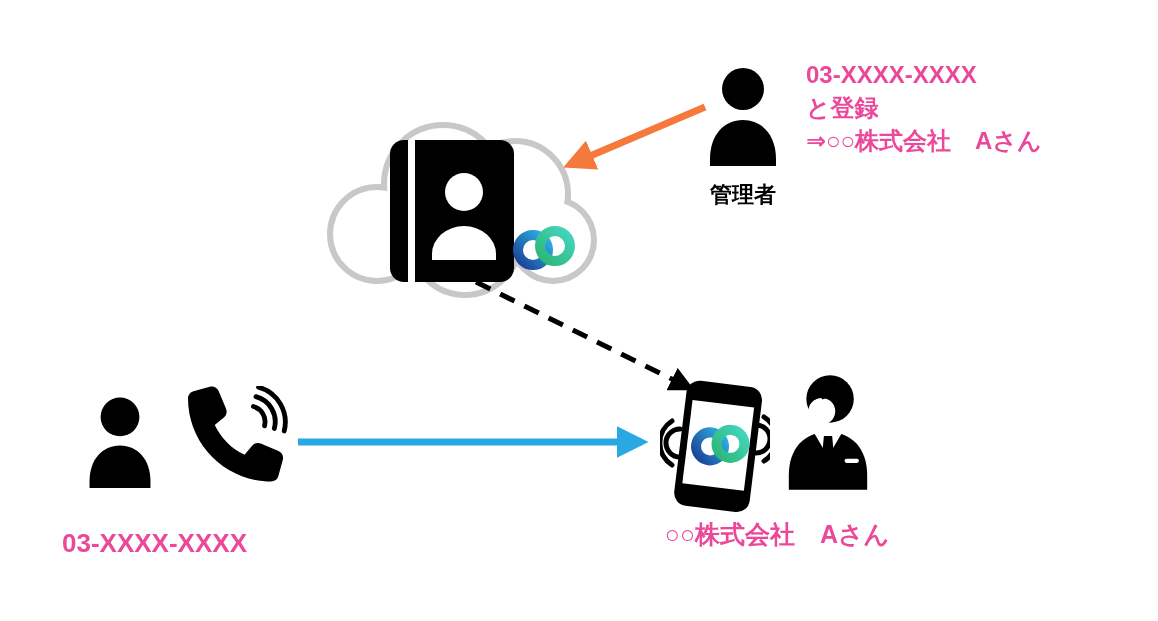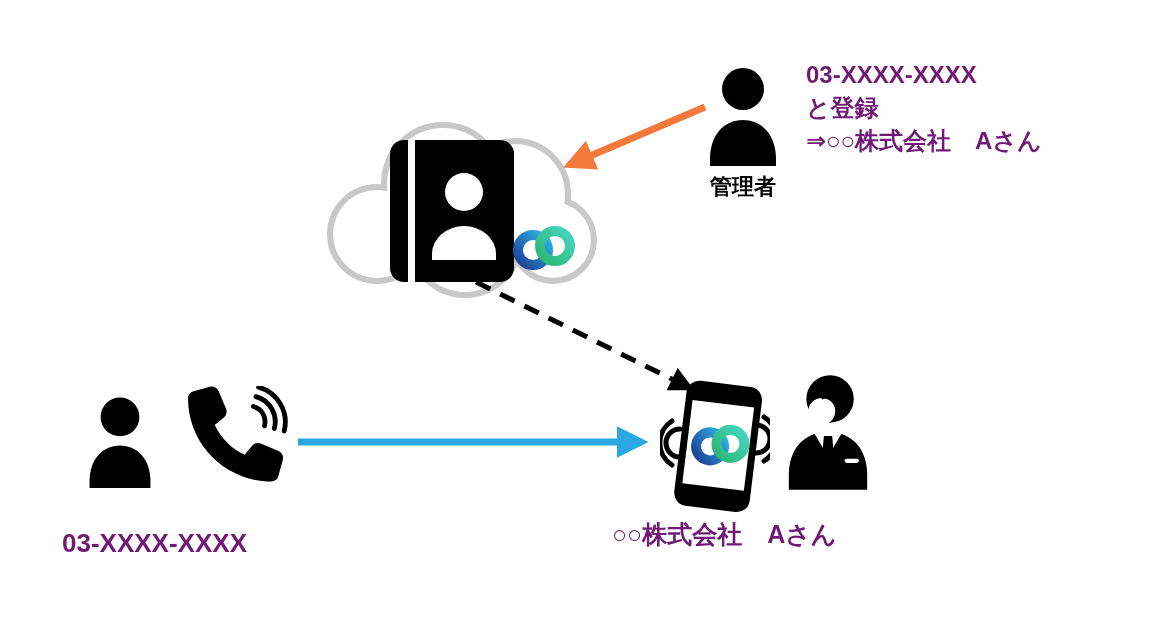--- a/index.html
+++ b/index.html
@@ -1,24 +1,24 @@
 <!DOCTYPE html>
 <html><head>
 <meta charset="utf-8">
 <style>
   *{margin:0;padding:0;box-sizing:border-box}
   html,body{background:#ffffff}
   body{font-family:"Liberation Sans","DejaVu Sans",sans-serif}
   .canvas{position:relative;width:1158px;height:621px;background:#ffffff;overflow:hidden;margin:0 auto}
   .abs{position:absolute}
-  .pink{color:#701a75;font-weight:bold}
-  .admin-label{left:676px;top:172px;width:134px;text-align:center;font-size:22px;font-weight:bold;color:#000}
+  .pink{color:#ec4899;font-weight:bold}
+  .admin-label{left:676px;top:180px;width:134px;text-align:center;font-size:22px;font-weight:bold;color:#000}
   .admin-note{left:806px;top:58px;width:345px;font-size:24px;line-height:33px;text-align:left}
   .caller-number{left:62px;top:528px;font-size:26px}
-  .callee-note{left:612px;top:518px;width:330px;text-align:left;font-size:25px;line-height:33px}
+  .callee-note{left:612px;top:518px;width:330px;text-align:center;font-size:25px;line-height:33px}
 </style>
 </head>
 <body>
 
 <div class="canvas">
 
   <svg class="abs" style="left:315px;top:112px" width="290" height="190" viewBox="0 0 290 190">
     <g fill="none" stroke="#C8C8C8" stroke-width="12">
       <circle cx="62" cy="122" r="44"></circle>
       <circle cx="128" cy="72" r="56"></circle>

